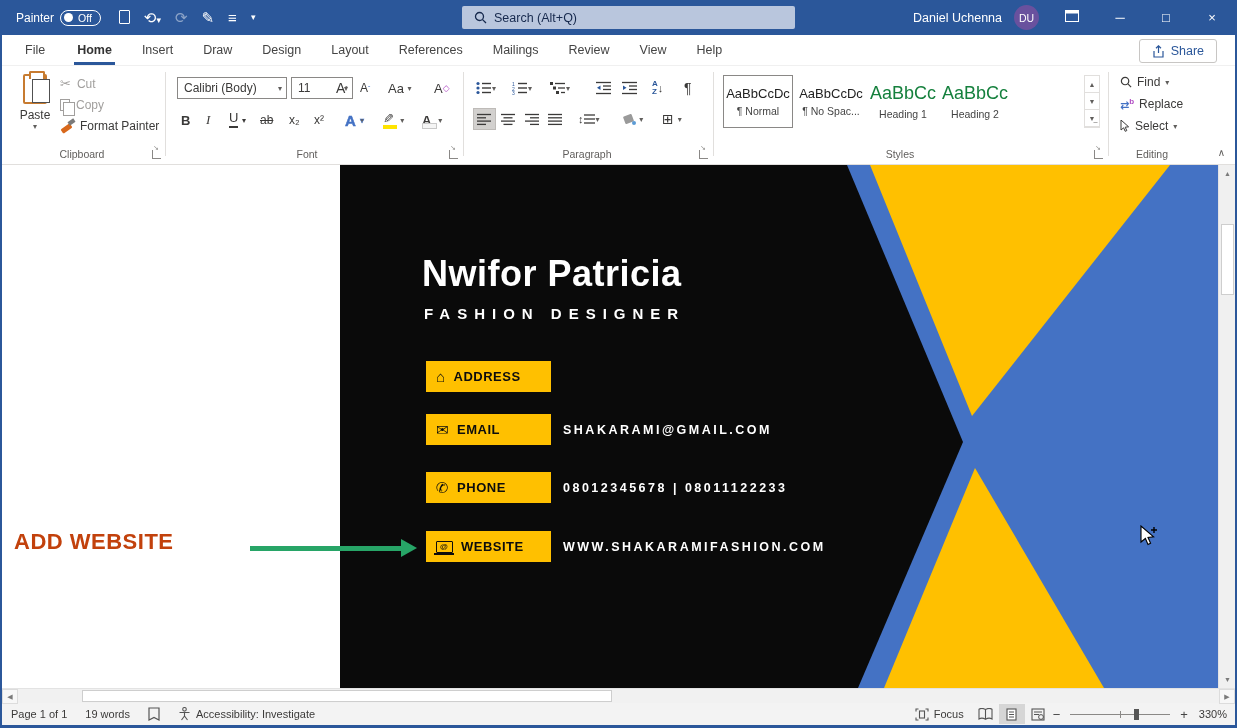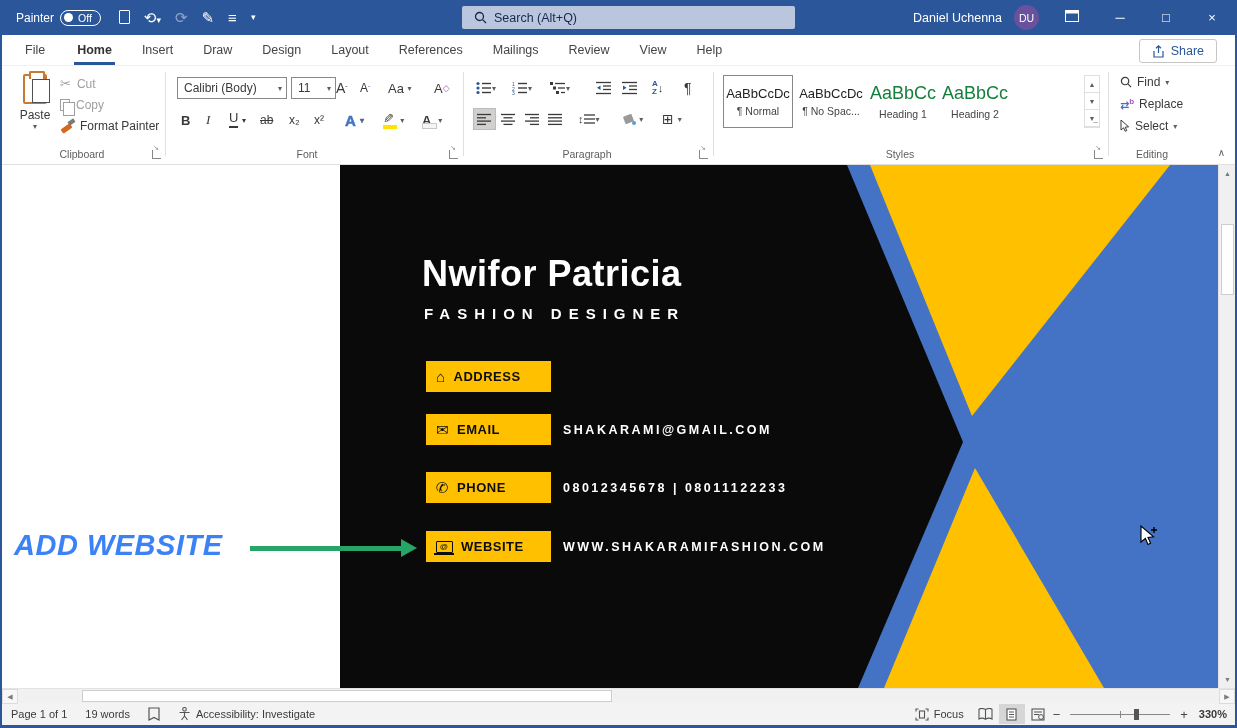--- a/index.html
+++ b/index.html
@@ -98,21 +98,21 @@
   .card-svg { position:absolute; left:0; top:0; }
   .card-name { position:absolute; left:420px; top:88px; color:#fff; font-size:36px; font-weight:bold; letter-spacing:.5px; }
   .card-role { position:absolute; left:422px; top:140px; color:#fff; font-size:15px; font-weight:bold; letter-spacing:7px; }
   .crow { position:absolute; left:424px; height:31px; display:flex; align-items:center; }
   .cbtn { width:125px; height:31px; background:#ffc000; color:#0d0d0d; display:flex; align-items:center; gap:8px; padding-left:10px; font-weight:bold; font-size:13px; letter-spacing:.5px; }
   .cbtn .cicon { font-size:15px; line-height:1; }
   .laptop-ic { width:17px; height:12px; border:1.6px solid #0d0d0d; border-radius:1px; position:relative; display:inline-block; }
   .laptop-ic::before { content:"@"; position:absolute; left:3px; top:0px; font-size:8px; font-weight:bold; }
   .laptop-ic::after { content:""; position:absolute; left:-3px; bottom:-3px; width:20px; height:1.6px; background:#0d0d0d; }
   .cval { margin-left:12px; color:#fff; font-weight:bold; font-size:12.5px; letter-spacing:2.5px; white-space:nowrap; }
-  .annot-text { position:absolute; left:12px; top:364px; font-size:29px; font-weight:800; color:#3b82f6; letter-spacing:.5px;font-style:italic; }
+  .annot-text { position:absolute; left:12px; top:364px; font-size:22px; font-weight:800; color:#c2410c; letter-spacing:.5px; }
   .annot-arrow { position:absolute; left:248px; top:381px; width:152px; height:5px; background:#27a567; }
   .annot-arrow::after { content:""; position:absolute; right:-15px; top:-7px; border-left:16px solid #27a567; border-top:9.5px solid transparent; border-bottom:9.5px solid transparent; }
   .cursor-svg { position:absolute; left:1138px; top:360px; }
 
   
   .vscroll { position:absolute; right:0; top:0; width:17px; height:523px; background:#f0f0f0; border-left:1px solid #e3e3e3; }
   .vbtn { position:absolute; left:0; width:17px; height:17px; display:flex; align-items:center; justify-content:center; font-size:7px; color:#7a7a7a; }
   .vthumb { position:absolute; left:2px; top:59px; width:13px; height:71px; background:#fff; border:1px solid #cecece; }
   .hscroll { position:relative; height:15px; background:#f1f1f1; border-top:1px solid #e3e3e3; }
   .hbtn { position:absolute; top:0; width:16px; height:15px; display:flex; align-items:center; justify-content:center; font-size:7px; color:#7a7a7a; border:1px solid #dcdcdc; background:#f7f7f7; }
@@ -217,21 +217,21 @@
         </span>
     </div>
     <div class="grp-label" style="left:30px; width:100px;">Clipboard</div>
     <div class="launcher" style="left:150px;"></div>
     <div class="rsep" style="left:163px;"></div>
 
     <div class="combo" style="left:175px; top:11px; width:110px;">
       <span>Calibri (Body)</span>
         <span class="dd">▾</span>
     </div>
-    <div class="combo" style="left:289px; top:11px; width:45px;">
+    <div class="combo" style="left:289px; top:11px; width:62px;">
       <span>11</span>
         <span class="dd">▾</span>
     </div>
     <span class="fbtn" style="left:334px; top:11px; font-size:14px;">
         <span>A</span>
         <sup style="font-size:7px;">ˆ</sup>
       </span>
     <span class="fbtn" style="left:358px; top:11px; font-size:12px;">
         <span>A</span>
         <sup style="font-size:7px;color:#4472c4;">ˇ</sup>
@@ -512,18 +512,18 @@
             <line x1="3" y1="6.5" x2="8" y2="6.5" stroke="#555"></line>
             <circle cx="10" cy="9" r="2.4" fill="none" stroke="#555"></circle>
           </svg>
       </span>
       <span class="zpm">−</span>
       <span class="zoom-track">
         <span class="tick"></span>
         <span class="zthumb"></span>
       </span>
       <span class="zpm">+</span>
-      <span class="sb-item" style="padding-right:2px;font-weight:bold;">330%</span>
+      <span class="sb-item" style="padding-right:2px;">330%</span>
     </div>
   </div>
   <div class="bottomline"></div>
 
 </div>
 
 </body></html>

